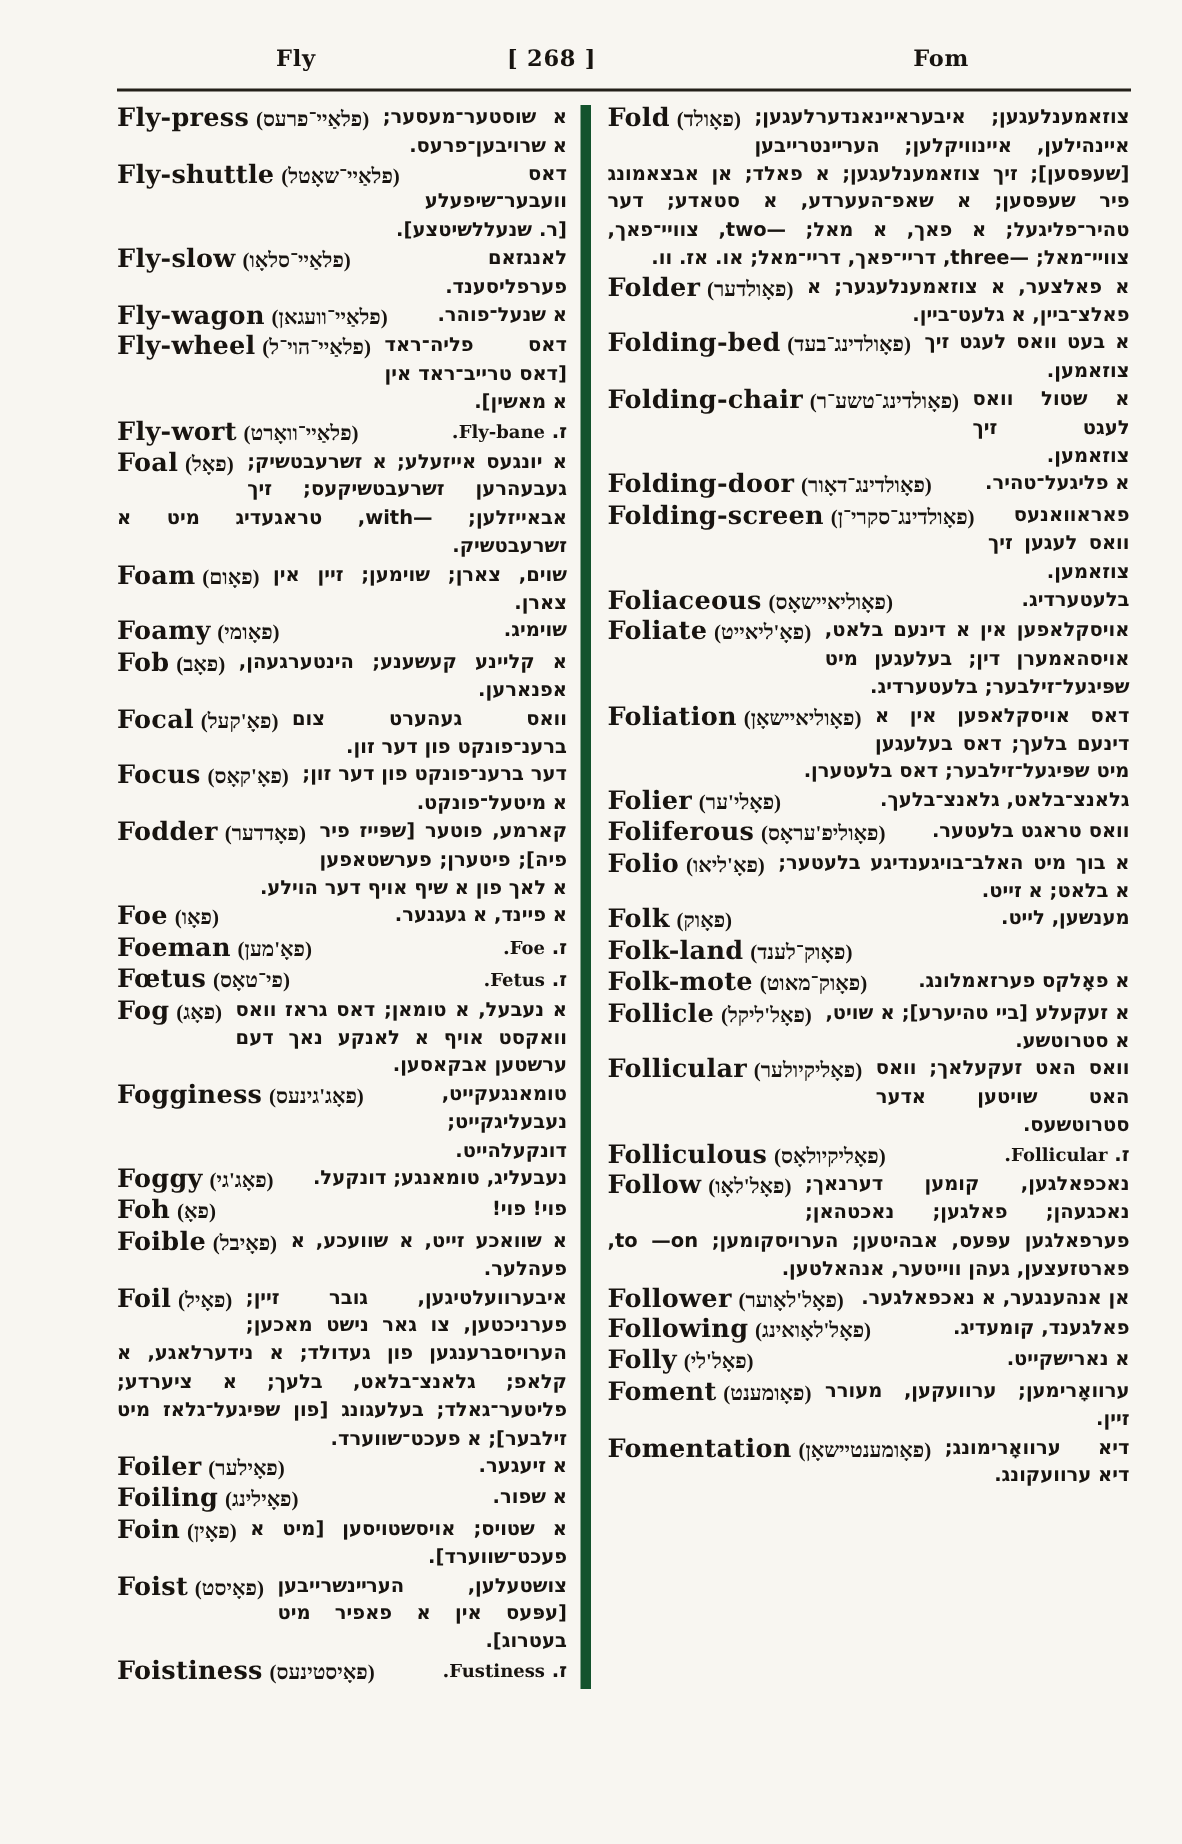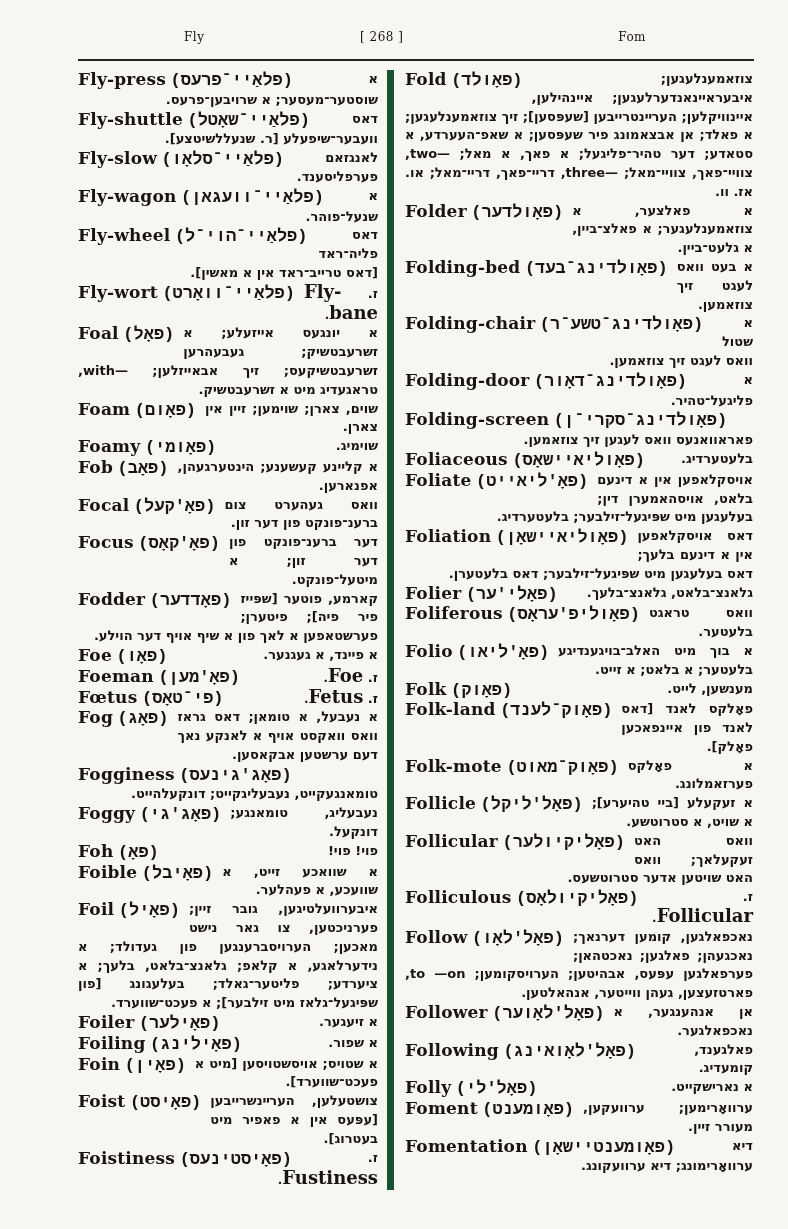--- a/index.html
+++ b/index.html
@@ -14,24 +14,24 @@
     position:relative;
     width:788px;height:1229px;
     box-sizing:border-box;
     padding:30px 34px 0 78px;
     overflow:hidden;
   }
   
   .running-head{position:relative;height:26px;}
   .running-head .hdr{
     position:absolute;top:0;
-    font-weight:normal;font-size:12px;letter-spacing:.5px;
+    font-weight:bold;font-size:15px;letter-spacing:.5px;
   }
   .hdr-left{left:106px;}
-  .hdr-center{left:282px;font-size:13.5px;letter-spacing:2px;text-align:center;}
+  .hdr-center{left:260px;font-size:13.5px;letter-spacing:2px;text-align:center;}
   .hdr-right{right:108px;}
   .rule{
     border-top:2.5px solid #24201a;
     margin-top:3px;
   }
   
   .columns{display:flex;margin-top:9px;}
   .col{box-sizing:content-box;}
   .col-left{width:300px;}
   .col-right{
@@ -58,32 +58,32 @@
     white-space:nowrap;
   }
   .hw b{
     font-family:"DejaVu Serif",serif;
     font-size:17px;
     letter-spacing:.2px;
   }
   .tr{
     direction:rtl;
     unicode-bidi:isolate;
-    font-family:Liberation Mono, monospace;
-    font-size:17px;
+    font-family:Liberation Serif, serif;
+    font-size:14px;
   }
   .def{
     font-family:"DejaVu Sans","DejaVu Serif",sans-serif;
     unicode-bidi:plaintext;
     margin-top:24px;
   }
   .see{
     font-family:"DejaVu Serif",serif;
     direction:ltr;unicode-bidi:isolate;
-    font-size:18px;
+    font-size:12px;
   }
 </style>
 </head>
 <body>
 
 <div class="page">
 
   <header class="running-head">
     <span class="hdr hdr-left">Fly</span>
     <span class="hdr hdr-center">[ 268 ]</span>
@@ -129,21 +129,21 @@
         <div class="entry" dir="rtl"><span class="hw"><b>Folding-chair</b> <span class="tr">(פאָולדינג־טשע־ר)</span></span><span class="def">א שטול וואס לעגט זיך צוזאמען.</span></div>
         <div class="entry" dir="rtl"><span class="hw"><b>Folding-door</b> <span class="tr">(פאָולדינג־דאָור)</span></span><span class="def">א פליגעל־טהיר.</span></div>
         <div class="entry" dir="rtl"><span class="hw"><b>Folding-screen</b> <span class="tr">(פאָולדינג־סקרי־ן)</span></span><span class="def">פאראוואנעס וואס לעגען זיך צוזאמען.</span></div>
         <div class="entry" dir="rtl"><span class="hw"><b>Foliaceous</b> <span class="tr">(פאָוליאיישאָס)</span></span><span class="def">בלעטערדיג.</span></div>
         <div class="entry" dir="rtl"><span class="hw"><b>Foliate</b> <span class="tr">(פאָ'ליאייט)</span></span><span class="def">אויסקלאפען אין א דינעם בלאט, אויסהאמערן דין; בעלעגען מיט שפּיגעל־זילבער; בלעטערדיג.</span></div>
         <div class="entry" dir="rtl"><span class="hw"><b>Foliation</b> <span class="tr">(פאָוליאיישאָן)</span></span><span class="def">דאס אויסקלאפען אין א דינעם בלעך; דאס בעלעגען מיט שפּיגעל־זילבער; דאס בלעטערן.</span></div>
         <div class="entry" dir="rtl"><span class="hw"><b>Folier</b> <span class="tr">(פאָלי'ער)</span></span><span class="def">גלאנצ־בלאט, גלאנצ־בלעך.</span></div>
         <div class="entry" dir="rtl"><span class="hw"><b>Foliferous</b> <span class="tr">(פאָוליפ'עראָס)</span></span><span class="def">וואס טראגט בלעטער.</span></div>
         <div class="entry" dir="rtl"><span class="hw"><b>Folio</b> <span class="tr">(פאָ'ליאו)</span></span><span class="def">א בוך מיט האלב־בויגענדיגע בלעטער; א בלאט; א זייט.</span></div>
         <div class="entry" dir="rtl"><span class="hw"><b>Folk</b> <span class="tr">(פאָוק)</span></span><span class="def">מענשען, לייט.</span></div>
-        <div class="entry" dir="rtl"><span class="hw"><b>Folk-land</b> <span class="tr">(פאָוק־לענד)</span></span><span class="def">פאָלקס לאנד [דאס לאנד פון איינפאכען פאָלק].</span></div>
+        <div class="entry" dir="rtl"><span class="hw"><b>Folk-land</b> <span class="tr">(פאָוק־לענד)</span></span></div>
         <div class="entry" dir="rtl"><span class="hw"><b>Folk-mote</b> <span class="tr">(פאָוק־מאוט)</span></span><span class="def">א פאָלקס פערזאמלונג.</span></div>
         <div class="entry" dir="rtl"><span class="hw"><b>Follicle</b> <span class="tr">(פאָל'ליקל)</span></span><span class="def">א זעקעלע [ביי טהיערע]; א שויט, א סטרוטשע.</span></div>
         <div class="entry" dir="rtl"><span class="hw"><b>Follicular</b> <span class="tr">(פאָליקיולער)</span></span><span class="def">וואס האט זעקעלאך; וואס האט שויטען אדער סטרוטשעס.</span></div>
         <div class="entry" dir="rtl"><span class="hw"><b>Folliculous</b> <span class="tr">(פאָליקיולאָס)</span></span><span class="def">ז.</span> <b class="see">Follicular</b>.</div>
         <div class="entry" dir="rtl"><span class="hw"><b>Follow</b> <span class="tr">(פאָל'לאָו)</span></span><span class="def">נאכפאלגען, קומען דערנאך; נאכגעהן; פאלגען; נאכטהאן; פערפאלגען עפּעס, אבהיטען; הערויסקומען; to —on, פארטזעצען, געהן ווייטער, אנהאלטען.</span></div>
         <div class="entry" dir="rtl"><span class="hw"><b>Follower</b> <span class="tr">(פאָל'לאָוער)</span></span><span class="def">אן אנהענגער, א נאכפאלגער.</span></div>
         <div class="entry" dir="rtl"><span class="hw"><b>Following</b> <span class="tr">(פאָל'לאָואינג)</span></span><span class="def">פאלגענד, קומעדיג.</span></div>
         <div class="entry" dir="rtl"><span class="hw"><b>Folly</b> <span class="tr">(פאָל'לי)</span></span><span class="def">א נארישקייט.</span></div>
         <div class="entry" dir="rtl"><span class="hw"><b>Foment</b> <span class="tr">(פאָומענט)</span></span><span class="def">ערוואָרימען; ערוועקען, מעורר זיין.</span></div>
         <div class="entry" dir="rtl"><span class="hw"><b>Fomentation</b> <span class="tr">(פאָומענטיישאָן)</span></span><span class="def">דיא ערוואָרימונג; דיא ערוועקונג.</span></div>

